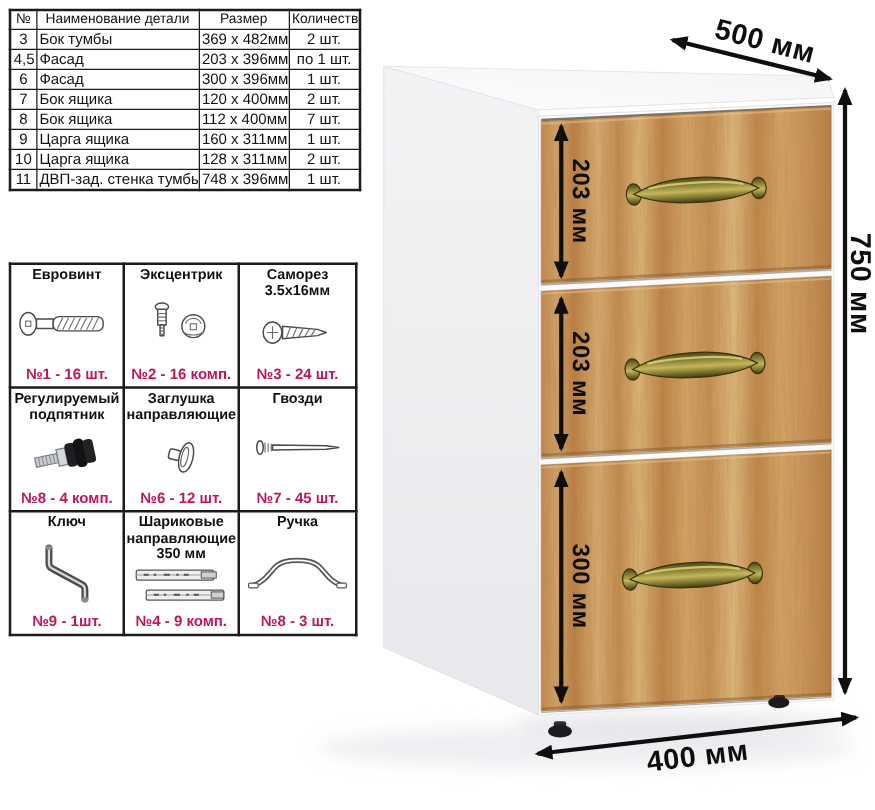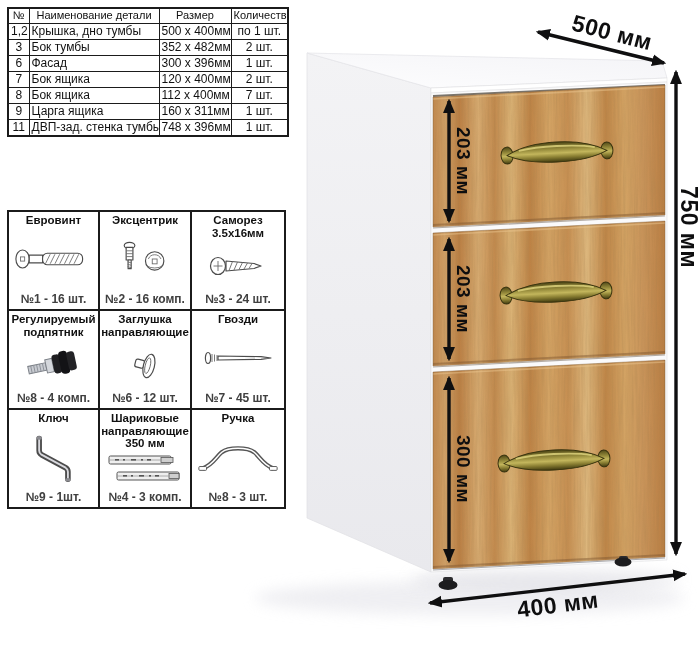--- a/index.html
+++ b/index.html
@@ -17,21 +17,21 @@
   td.l{text-align:left;padding-left:5px;}
 
   
   table.hw{position:absolute;left:7px;top:210px;width:277px;border-collapse:collapse;
     border:2px solid #1b1b1b;table-layout:fixed;}
   table.hw td{border:2px solid #1b1b1b;padding:0;vertical-align:top;}
   .hwcell{display:flex;flex-direction:column;align-items:center;justify-content:center;
     height:92px;padding:2px 1px 3px 1px;}
   .hwtitle{font-weight:bold;font-size:11.5px;line-height:1.1;text-align:center;color:#111;}
   .hwicon{flex:1;display:flex;align-items:center;justify-content:center;}
-  .hwqty{font-weight:bold;font-size:12px;color:#404040;}
+  .hwqty{font-weight:bold;font-size:12px;color:#be185d;}
 
   
   .ic{stroke:#4c4c4c;fill:#fff;stroke-width:1.2;stroke-linecap:round;stroke-linejoin:round;}
   .ic-thin{stroke:#6a6a6a;stroke-width:0.9;fill:none;}
 
   
   .dim{position:absolute;font-weight:bold;color:#0e0e0f;white-space:nowrap;
     transform-origin:center;letter-spacing:0.5px;}
   .dim-big{font-size:23px;}
   .dim-small{font-size:19px;}
@@ -200,30 +200,30 @@
     <thead>
       <tr>
         <th>№</th>
         <th>Наименование детали</th>
         <th>Размер</th>
         <th>Количество</th>
       </tr>
     </thead>
     <tbody>
       <tr>
-          <td class="c">1,2</td>
-          <td class="l">Крышка, дно тумбы</td>
-          <td class="c">500 х 400мм</td>
-          <td class="c">по 1 шт.</td>
-        </tr>
-      <tr>
           <td class="c">3</td>
           <td class="l">Бок тумбы</td>
-          <td class="c">352 х 482мм</td>
+          <td class="c">369 х 482мм</td>
           <td class="c">2 шт.</td>
+        </tr>
+      <tr>
+          <td class="c">4,5</td>
+          <td class="l">Фасад</td>
+          <td class="c">203 х 396мм</td>
+          <td class="c">по 1 шт.</td>
         </tr>
       <tr>
           <td class="c">6</td>
           <td class="l">Фасад</td>
           <td class="c">300 х 396мм</td>
           <td class="c">1 шт.</td>
         </tr>
       <tr>
           <td class="c">7</td>
           <td class="l">Бок ящика</td>
@@ -234,20 +234,26 @@
           <td class="c">8</td>
           <td class="l">Бок ящика</td>
           <td class="c">112 х 400мм</td>
           <td class="c">7 шт.</td>
         </tr>
       <tr>
           <td class="c">9</td>
           <td class="l">Царга ящика</td>
           <td class="c">160 х 311мм</td>
           <td class="c">1 шт.</td>
+        </tr>
+      <tr>
+          <td class="c">10</td>
+          <td class="l">Царга ящика</td>
+          <td class="c">128 х 311мм</td>
+          <td class="c">2 шт.</td>
         </tr>
       <tr>
           <td class="c">11</td>
           <td class="l">ДВП-зад. стенка тумбы</td>
           <td class="c">748 х 396мм</td>
           <td class="c">1 шт.</td>
         </tr>
     </tbody>
   </table>
 
@@ -426,21 +432,21 @@
               <line x1="12" y1="25" x2="64" y2="25" stroke="#9a9a9a" stroke-width="0.8"></line>
               <g fill="#555">
                     <rect x="18" y="24" width="4" height="1.6"></rect>
                     <rect x="26" y="24" width="2" height="1.6"></rect>
                     <rect x="34" y="24" width="5" height="1.6"></rect>
                     <rect x="44" y="24" width="2" height="1.6"></rect>
                     <rect x="50" y="24" width="4" height="1.6"></rect>
                   </g>
             </svg>
           </div>
-          <div class="hwqty">№4 - 3 комп.</div>
+          <div class="hwqty">№4 - 9 комп.</div>
         </div>
       </td>
       <td>
         <div class="hwcell">
           <div class="hwtitle">Ручка</div>
           <div class="hwicon">
             <svg width="84" height="40" viewBox="0 0 88 40">
               <path d="M7,32 C18,28 20,21 27,15 C34,9.5 54,9.5 61,15 C68,21 70,28 81,32" fill="none" stroke="#555" stroke-width="4.5"></path>
               <path d="M7,32 C18,28 20,21 27,15 C34,9.5 54,9.5 61,15 C68,21 70,28 81,32" fill="none" stroke="#fff" stroke-width="1.6"></path>
               <rect x="3" y="30" width="8" height="4" rx="1" fill="#fff" stroke="#555" stroke-width="1"></rect>

